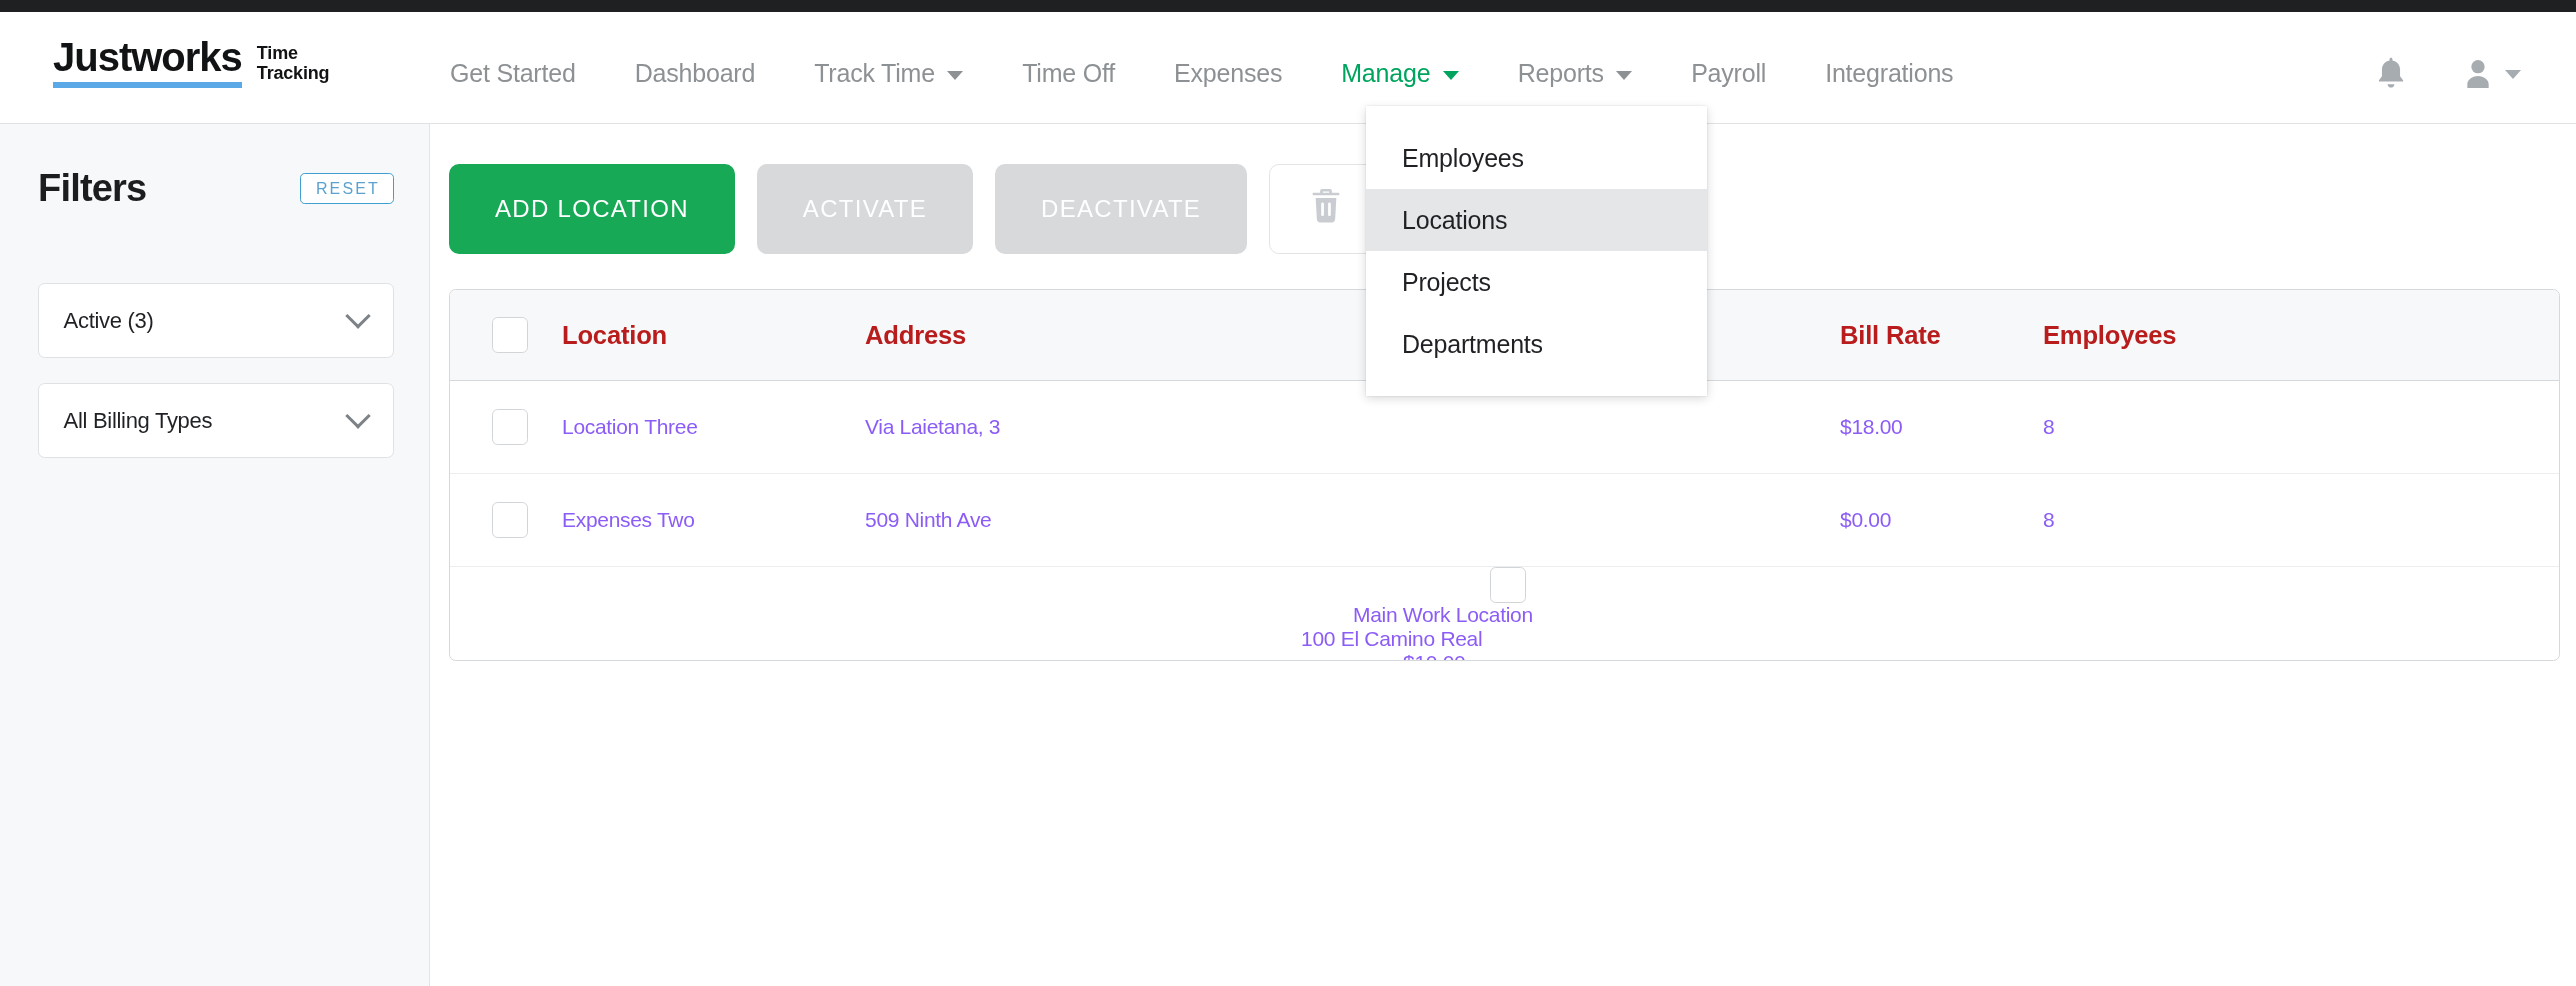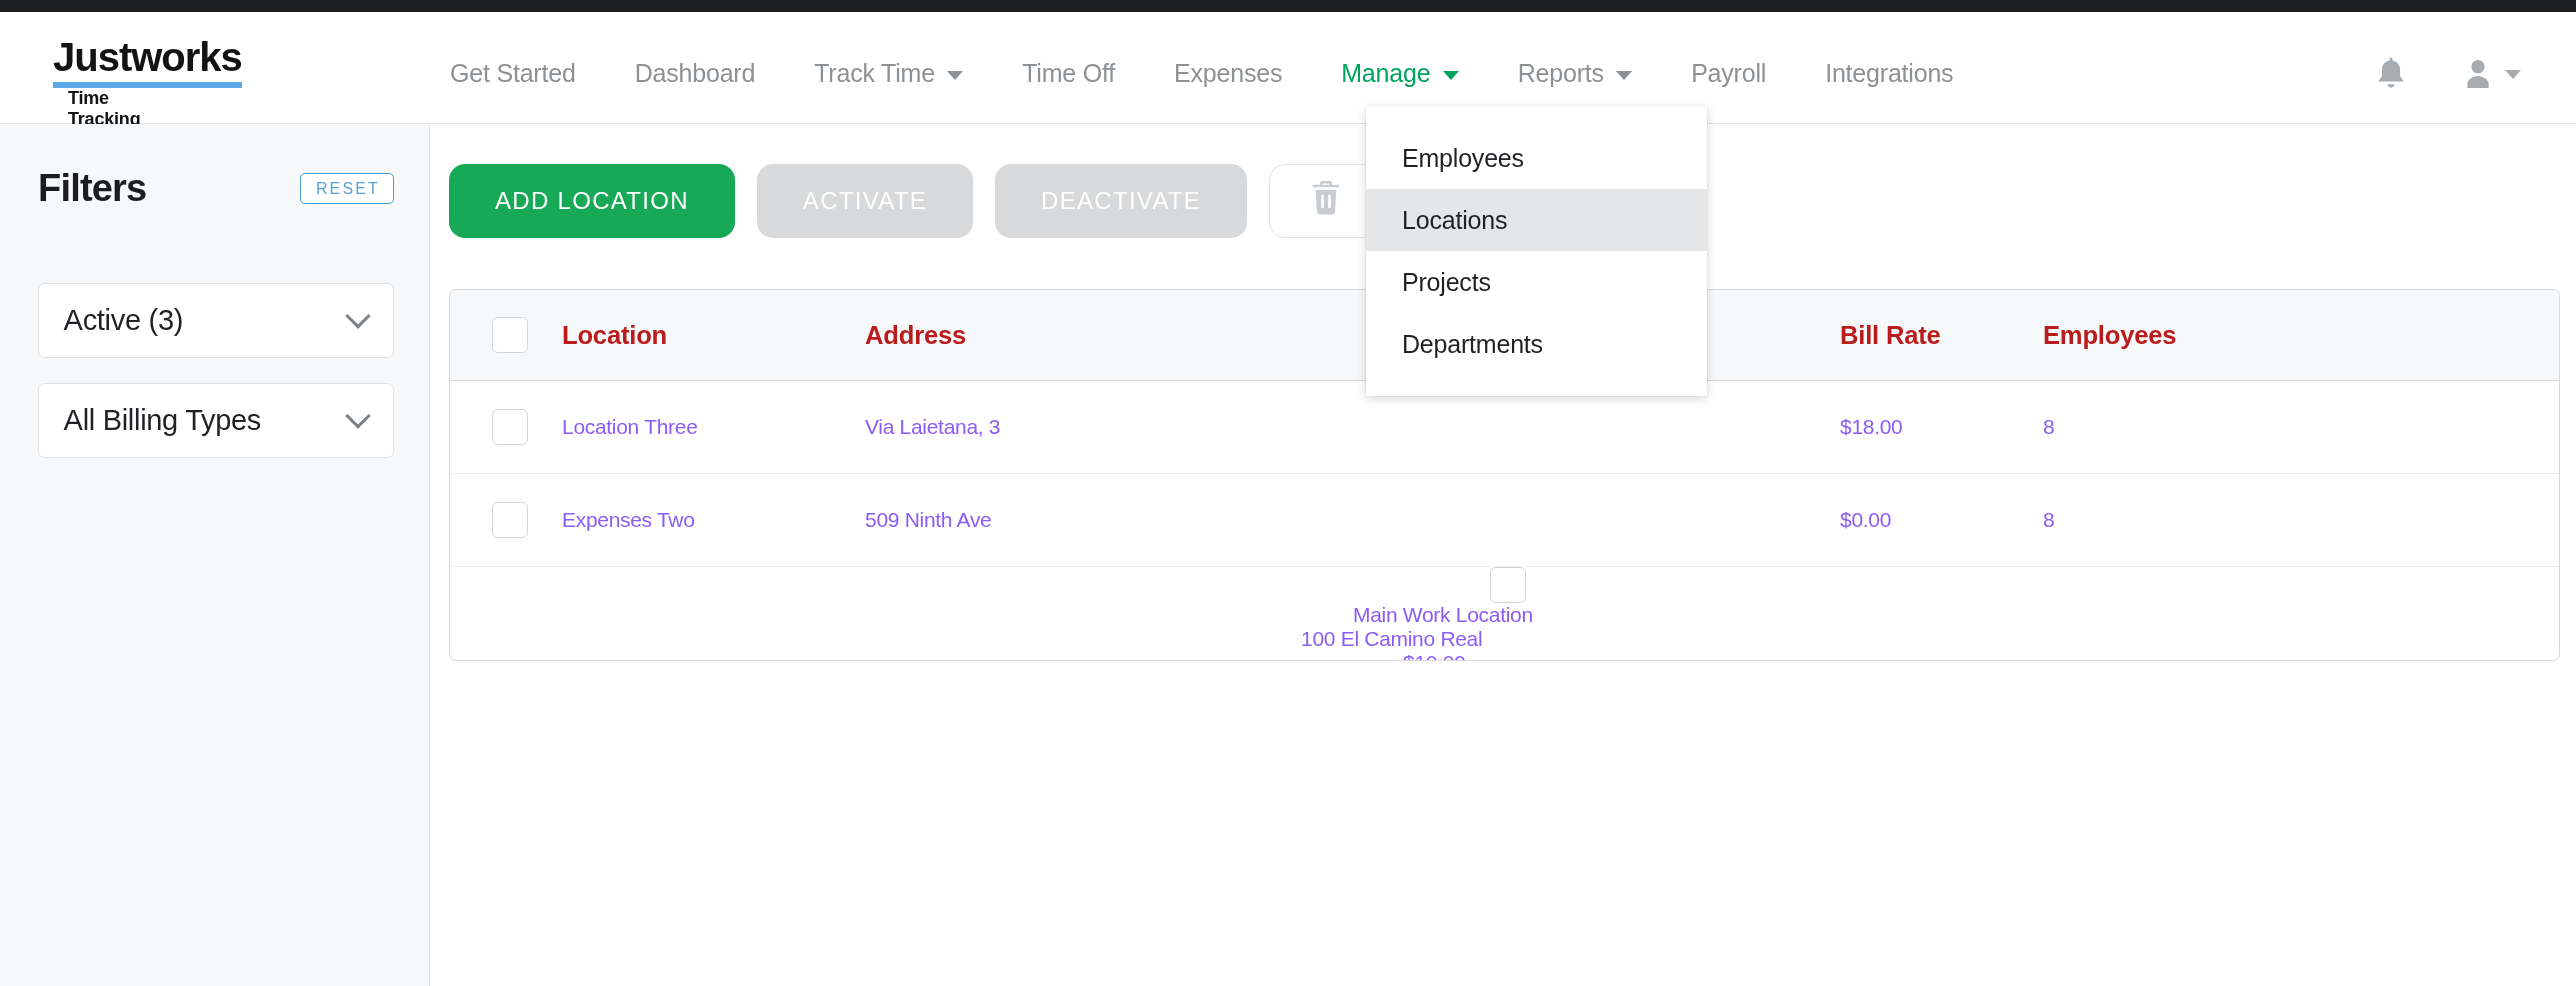--- a/index.html
+++ b/index.html
@@ -43,22 +43,21 @@
     border-bottom: 0.9px solid #e0e2e4;
     display: flex;
     align-items: center;
   }
 
   .brand {
     position: absolute;
     left: 53px;
     top: 24.6px;
     display: flex;
-    align-items: flex-start;
-    flex-direction: column;
+    align-items: center;
   }
   .brand-word {
     font-size: 40px;
     font-weight: 700;
     letter-spacing: -1px;
     color: #111315;
     line-height: 1;
     padding-bottom: 4.7px;
     border-bottom: 6.6px solid #5aa9e6;
   }
@@ -195,21 +194,21 @@
     left: 38px;
     width: 356px;
     height: 75px;
     background: #ffffff;
     border: 0.9px solid #dfe2e5;
     border-radius: 6.6px;
     display: flex;
     align-items: center;
     justify-content: space-between;
     padding: 0 25.6px 0 24.6px;
-    font-size: 29px;
+    font-size: 22px;
     color: #1f2124;
     letter-spacing: -0.3px;
     cursor: pointer;
   }
   .filter-select.one { top: 159px; }
   .filter-select.two { top: 259px; }
   .chev {
     width: 18px; height: 18px;
     border-right: 3.8px solid #7d8287;
     border-bottom: 3.8px solid #7d8287;
@@ -229,22 +228,22 @@
 
   .actionbar {
     position: absolute;
     left: 18px;
     top: 40px;
     display: flex;
     align-items: center;
     gap: 22px;
   }
   .btn {
-    height: 74px;
-    border-radius: 16px;
+    height: 90px;
+    border-radius: 10px;
     border: none;
     font-size: 24px;
     letter-spacing: 1.3px;
     color: #ffffff;
     display: flex;
     align-items: center;
     justify-content: center;
     cursor: pointer;
     font-family: "Liberation Sans", sans-serif;
   }

